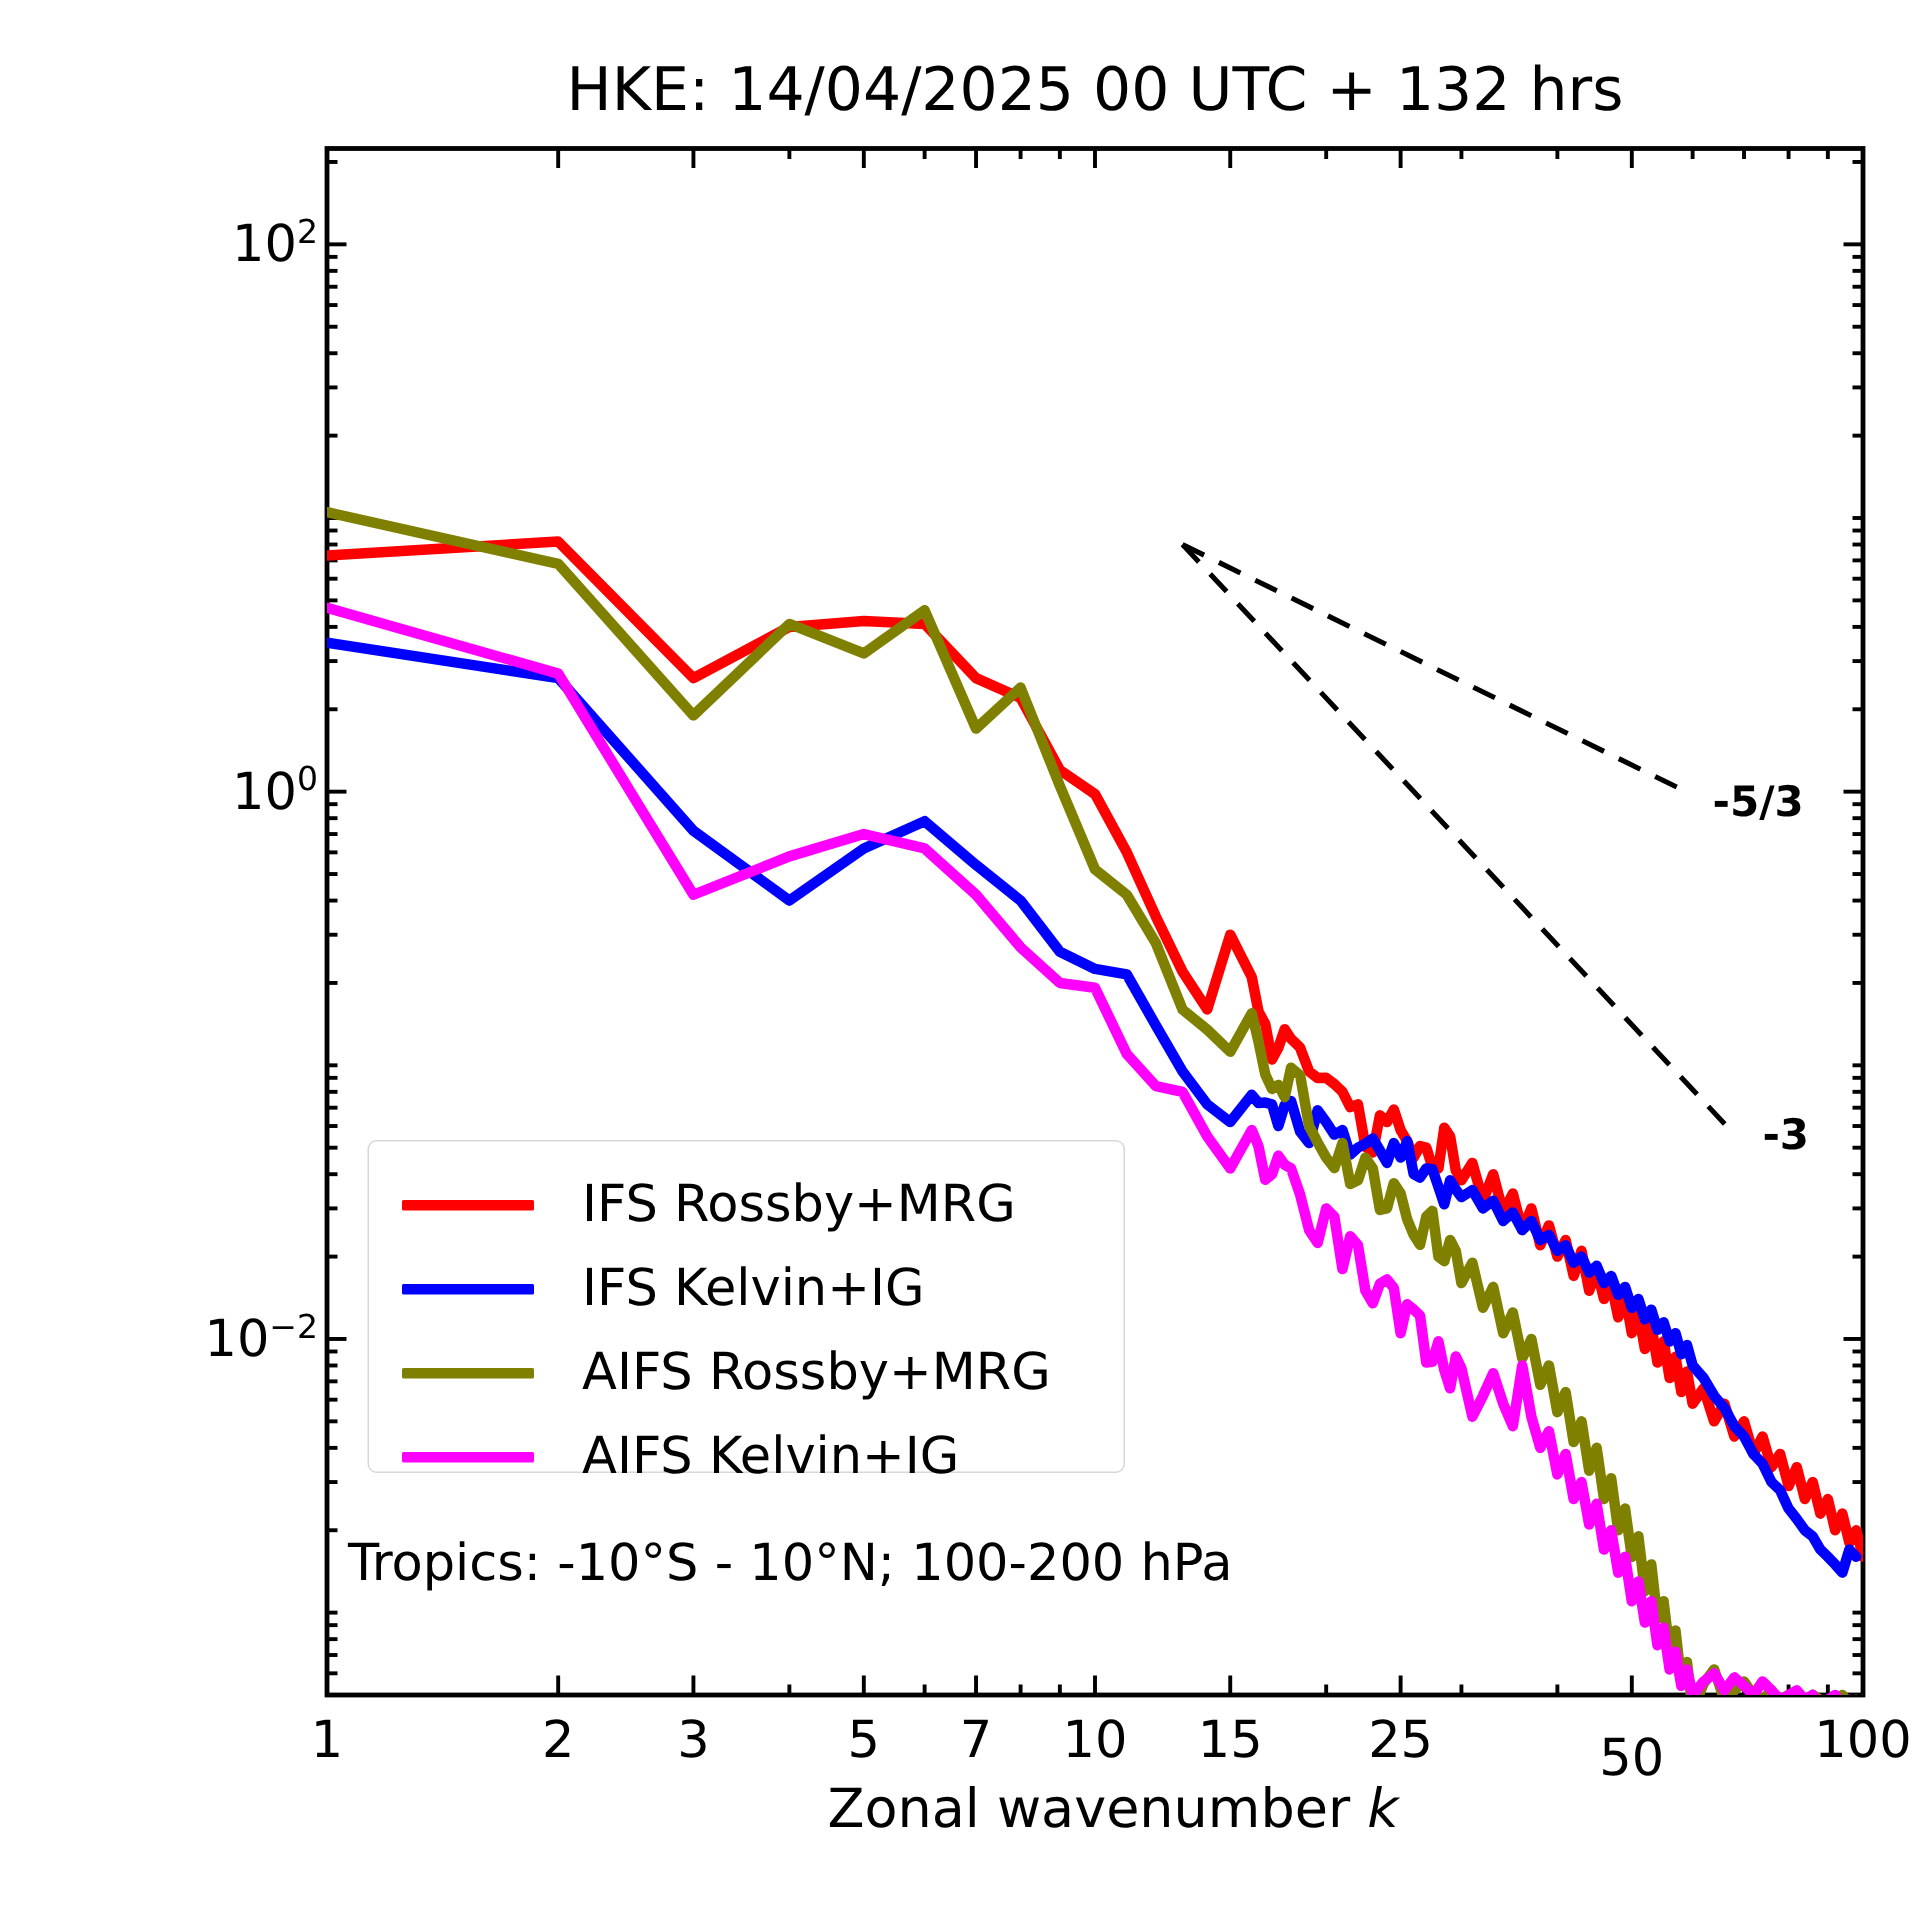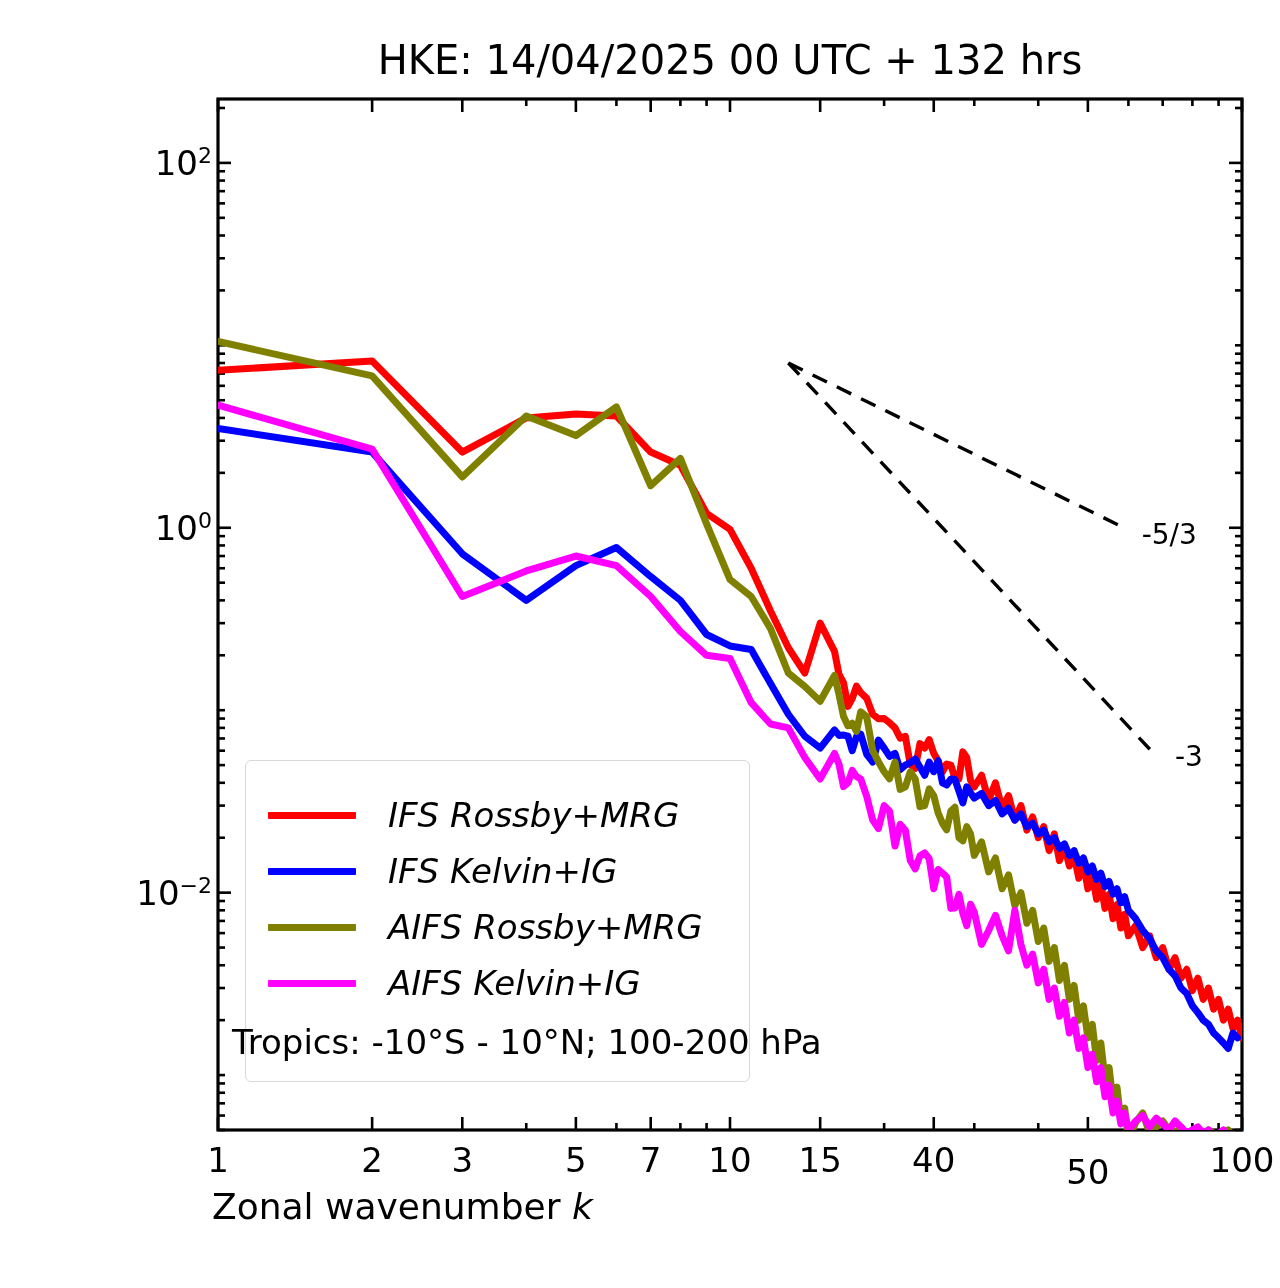--- a/index.html
+++ b/index.html
@@ -1,36 +1,36 @@
 <!DOCTYPE html>
 <html><head>
 <meta charset="utf-8">
 <style>
   html,body{margin:0;padding:0;background:#ffffff;}
   body{width:1280px;height:1288px;position:relative;overflow:hidden;
        font-family:"DejaVu Sans",sans-serif;color:#000;}
   #figure{position:absolute;left:0;top:0;width:1280px;height:1288px;}
   #title{position:absolute;left:218px;top:36px;width:1024px;text-align:center;
          font-size:40px;line-height:48px;white-space:nowrap;}
-  #xlabel{position:absolute;left:212px;top:1186px;width:1024px;text-align:left;
+  #xlabel{position:absolute;left:230px;top:1186px;width:1024px;text-align:center;
           font-size:36px;white-space:nowrap;}
   #xlabel .kvar{font-style:italic;}
   .tickx{position:absolute;top:1140px;font-size:34px;transform:translateX(-50%);
          white-space:nowrap;}
   .ticky{position:absolute;right:1068px;font-size:34px;transform:translateY(-50%);
          white-space:nowrap;text-align:left;}
   .ticky sup{font-size:22px;vertical-align:super;}
-  #legend{position:absolute;left:245px;top:760px;width:505px;height:322px;
+  #legend{position:absolute;left:245px;top:760px;width:505px;height:222px;
           background:#ffffff;border:1px solid #d8d8d8;border-radius:6px;
-          box-sizing:border-box;padding:26px 0 0 0;font-style:italic;}
+          box-sizing:border-box;padding:14px 0 0 0;}
   .lgrow{display:flex;align-items:center;height:56px;padding-left:22px;}
   .lgline{width:88px;height:7px;border-radius:1px;flex:0 0 auto;}
   .lglabel{margin-left:32px;font-size:34px;white-space:nowrap;}
   #subnote{position:absolute;left:232px;top:1022px;font-size:34px;white-space:nowrap;}
-  .slopelbl{position:absolute;font-size:28px;white-space:nowrap;}
+  .slopelbl{position:absolute;font-size:28px;white-space:nowrap;font-weight:bold;}
 </style>
 </head>
 <body>
 
 <div id="figure">
 
   <div id="title">HKE: 14/04/2025 00 UTC + 132 hrs</div>
 
   <div id="xlabel">
     <span>Zonal wavenumber </span><span class="kvar">k</span>
@@ -204,21 +204,21 @@
   </svg>
 
   <div id="ticklabels-x">
       <div class="tickx" style="left: 218px;">1</div>
       <div class="tickx" style="left: 372.127px;">2</div>
       <div class="tickx" style="left: 462.286px;">3</div>
       <div class="tickx" style="left: 575.873px;">5</div>
       <div class="tickx" style="left: 650.69px;">7</div>
       <div class="tickx" style="left: 730px;">10</div>
       <div class="tickx" style="left: 820.159px;">15</div>
-      <div class="tickx" style="left: 933.745px;">40</div>
+      <div class="tickx" style="left: 933.745px;">25</div>
       <div class="tickx" style="left: 1087.87px; margin-top: 12px;">50</div>
       <div class="tickx" style="left: 1242px;">100</div>
     </div>
   <div id="ticklabels-y">
       <div class="ticky" style="top: 162.898px;"><span>10</span><sup>2</sup></div>
       <div class="ticky" style="top: 527.771px;"><span>10</span><sup>0</sup></div>
       <div class="ticky" style="top: 892.644px;"><span>10</span><sup>−2</sup></div>
     </div>
   <div id="slopelabels">
       <div class="slopelbl" style="left: 1141.7px; top: 518.119px;">-5/3</div>

